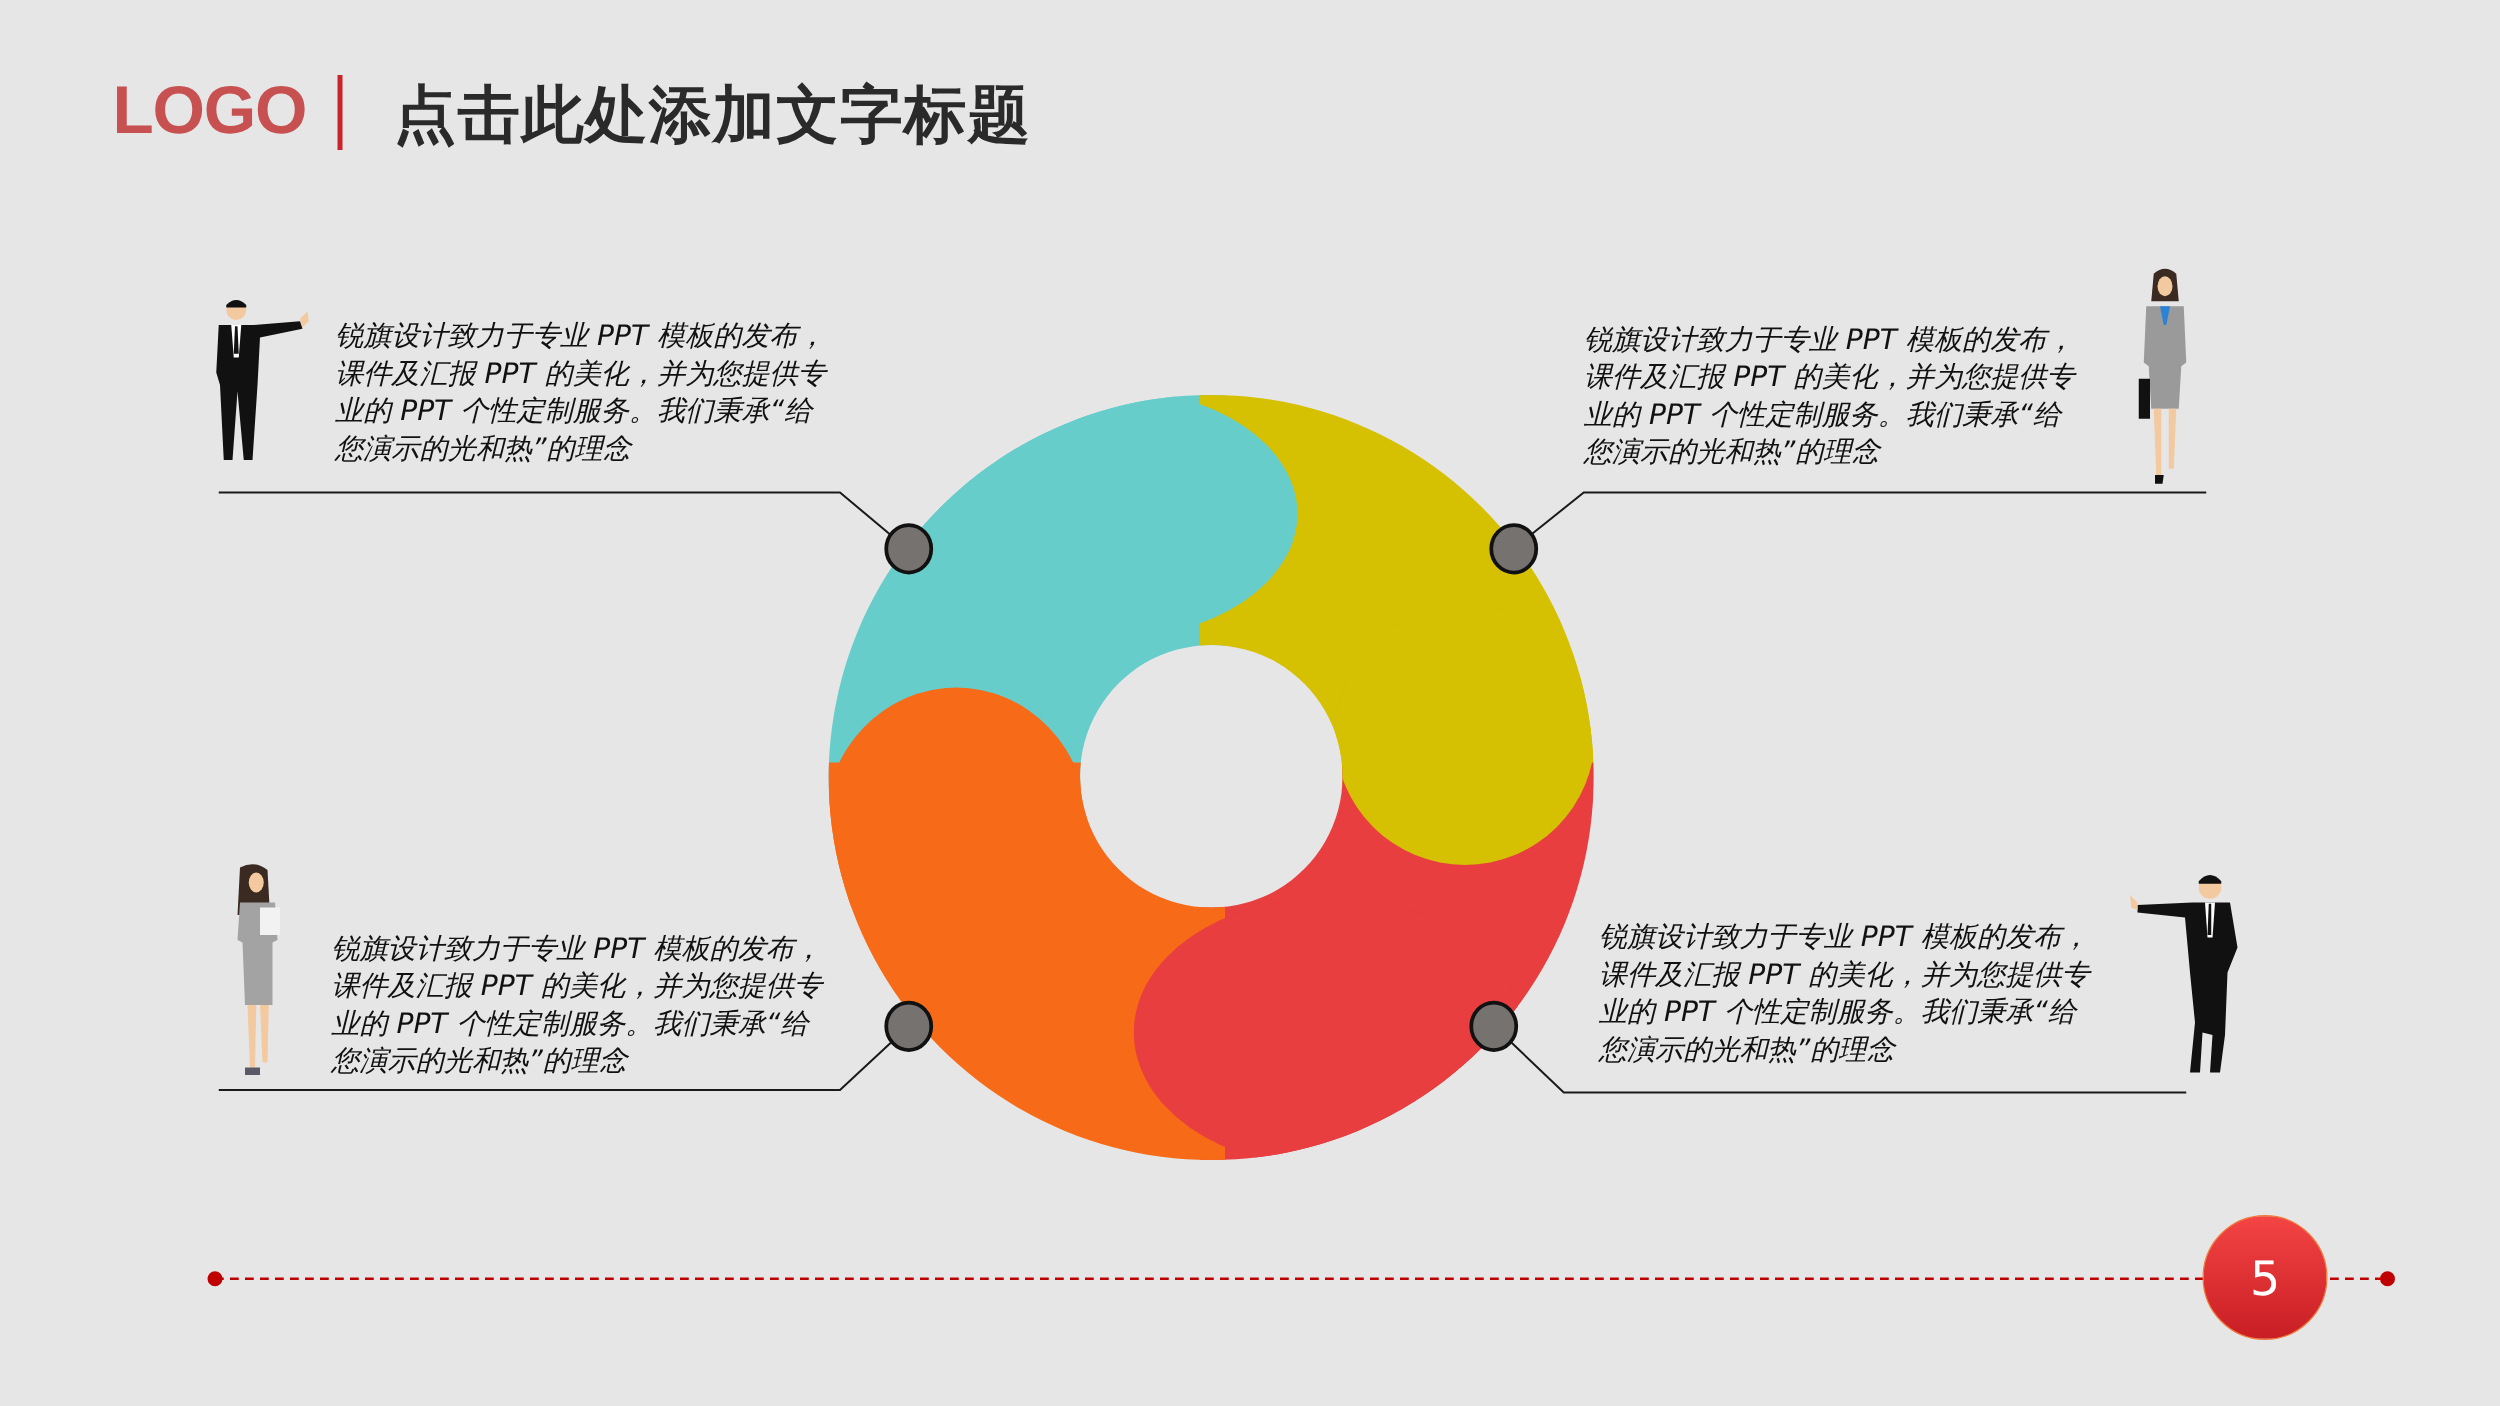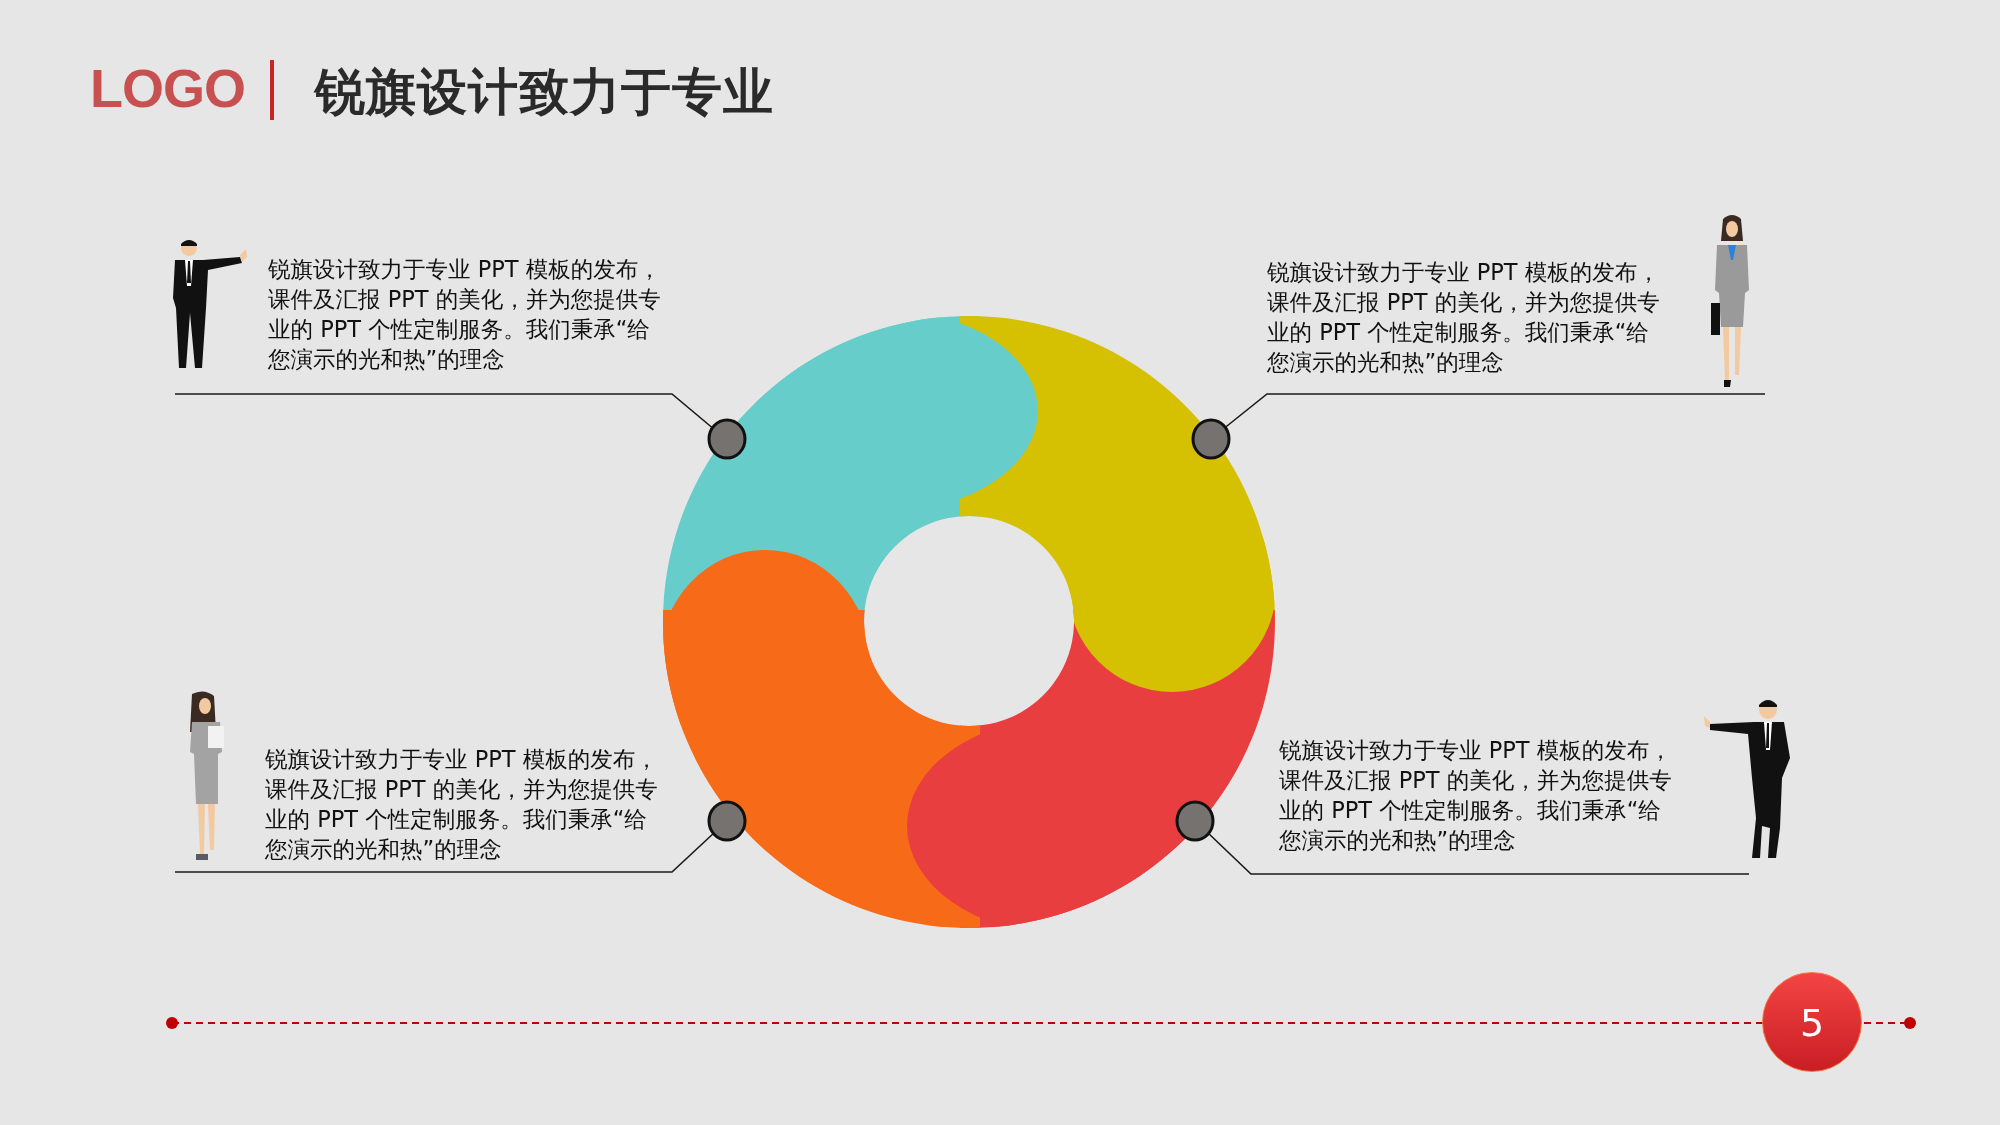--- a/index.html
+++ b/index.html
@@ -27,40 +27,40 @@
   }
   .logo-divider {
     left: 270px; top: 60px; width: 4px; height: 60px; background: #c8242a;
   }
   .page-title {
     left: 315px; top: 62px; font-size: 50px; font-weight: bold; color: #2a2a2a;
     line-height: 60px; letter-spacing: 1px;
   }
   
   .desc {
-    font-size: 22.5px; line-height: 30px; color: #111; width: 440px;
+    font-size: 22.5px; line-height: 30px; color: #111; width: 440px; font-style: italic;
   }
   
   #diagram { left: 0; top: 0; }
   
   .page-badge {
     left: 1762px; top: 972px; width: 100px; height: 100px; border-radius: 50%;
     background: linear-gradient(#f44444, #c81e24);
     border: 1px solid #f07a3a;
     color: #fff; font-size: 38px; text-align: center; line-height: 100px;
     box-sizing: border-box;
   }
 </style>
 </head>
 <body>
 
 <div class="abs logo">LOGO</div>
 <div class="abs logo-reflect">LOGO</div>
 <div class="abs logo-divider"></div>
-<div class="abs page-title">锐旗设计致力于专业</div>
+<div class="abs page-title">点击此处添加文字标题</div>
 
 <svg id="diagram" class="abs" width="2000" height="1125" viewBox="0 0 2000 1125">
   <defs>
     <clipPath id="ring-clip">
       <path d="M969,316 A306,306 0 1,1 968.9,316 Z M969,516 A105,105 0 1,0 969.1,516 Z" clip-rule="evenodd" fill-rule="evenodd"></path>
     </clipPath>
   </defs>
   <g clip-path="url(#ring-clip)">
 
     <rect x="600" y="280" width="380" height="350" fill="#67cdcb"></rect>

